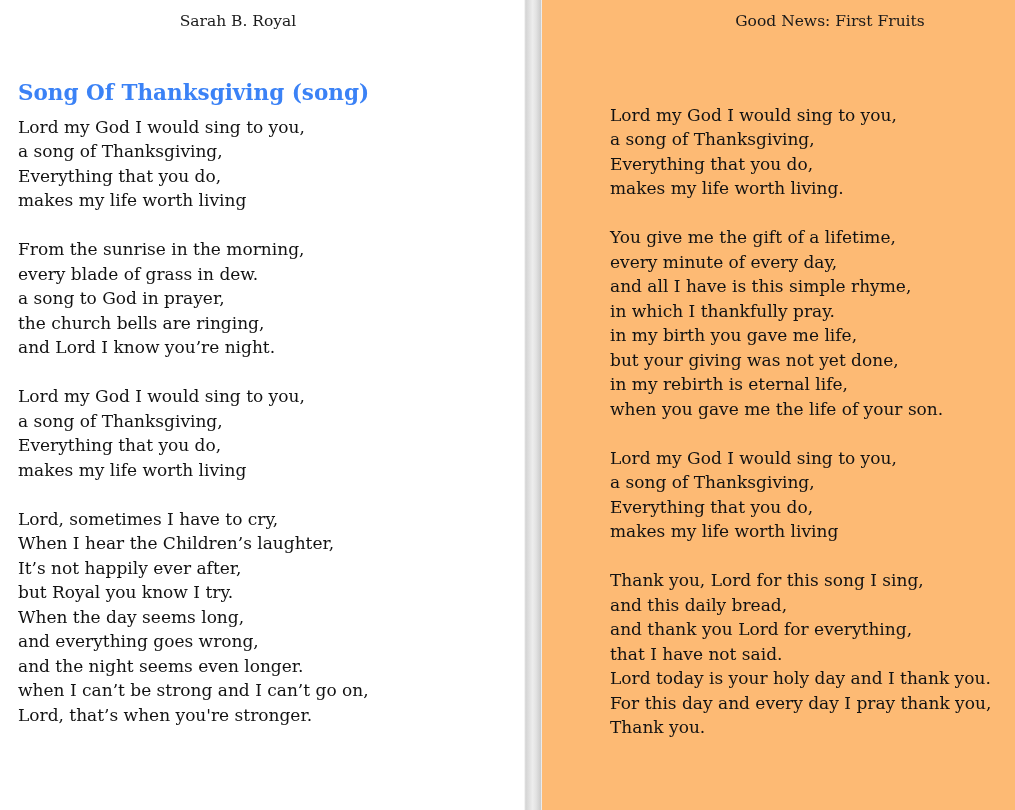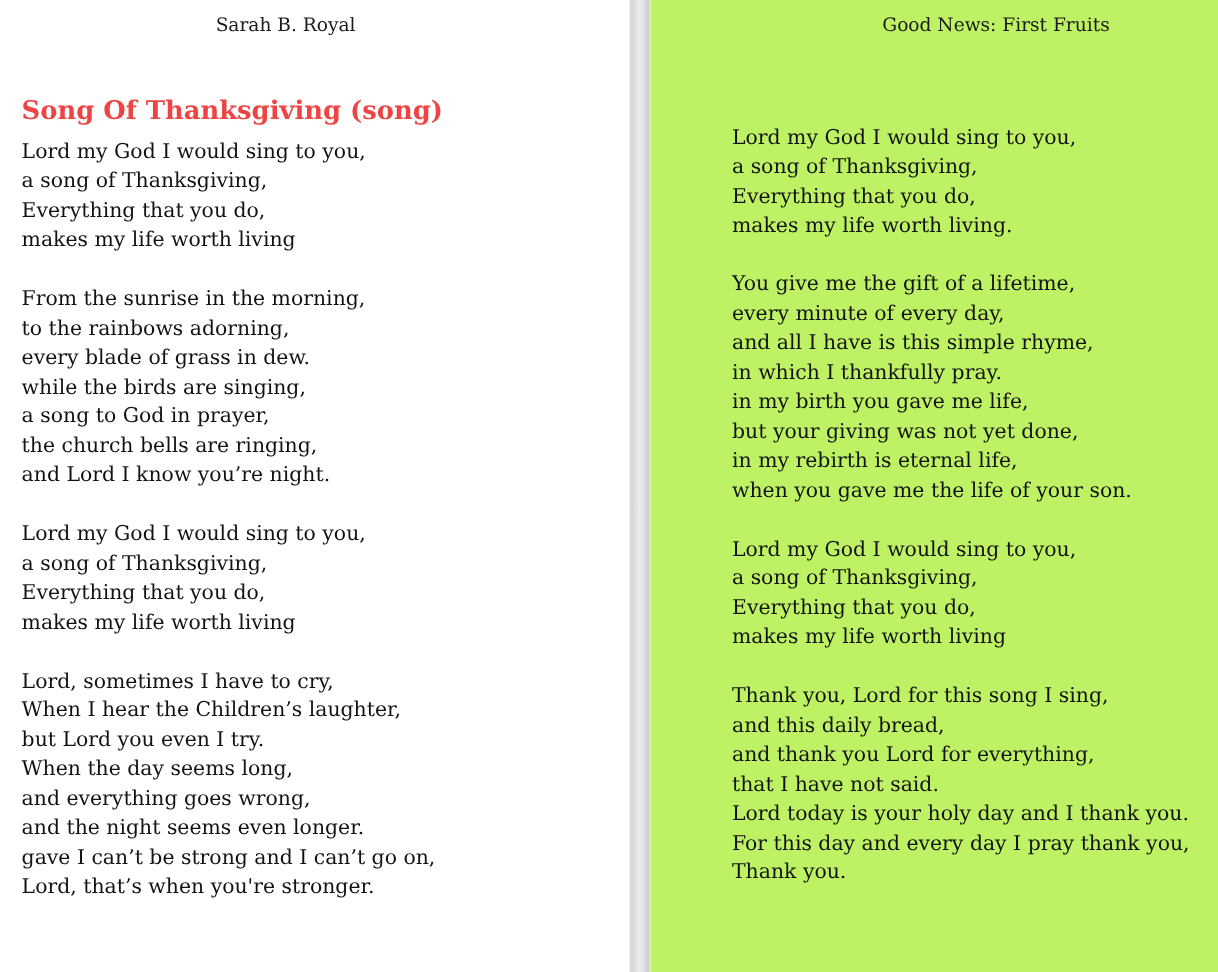--- a/index.html
+++ b/index.html
@@ -36,21 +36,21 @@
     line-height: 20px;
     color: #1a1a1a;
   }
   .chapter-title {
     position: absolute;
     left: 18px; top: 79px;
     width: 480px;
     font-size: 21.5px;
     line-height: 28px;
     font-weight: bold;
-    color: #ef4444;
+    color: #3b82f6;
   }
   .poem {
     position: absolute;
     font-size: 17px;
     line-height: 24.5px;
     color: #121212;
   }
   .poem .stanza { margin: 0 0 24.5px 0; }
   .poem .line { display: block; white-space: pre; }
   .page-left .poem {
@@ -68,21 +68,21 @@
       #ededed 48%,
       #e2e2e2 68%,
       #cbcbcb 93%,
       #ffffff 100%);
   }
   
   .page-right {
     position: absolute;
     left: 542px; top: 0;
     width: 473px; height: 810px;
-    background: #bef264;
+    background: #fdba74;
     overflow: hidden;
   }
   .page-right .page-header {
     position: absolute;
     left: 68px; top: 11px;
     width: 440px;
     text-align: center;
   }
   .page-right .poem {
     left: 68px; top: 102.5px;
@@ -99,41 +99,40 @@
     <h1 class="chapter-title">Song Of Thanksgiving (song)</h1>
     <div class="poem">
         <p class="stanza">
           <span class="line">Lord my God I would sing to you,</span>
           <span class="line">a song of Thanksgiving,</span>
           <span class="line">Everything that you do,</span>
           <span class="line">makes my life worth living</span>
         </p>
         <p class="stanza">
           <span class="line">From the sunrise in the morning,</span>
-          <span class="line">to the rainbows adorning,</span>
           <span class="line">every blade of grass in dew.</span>
-          <span class="line">while the birds are singing,</span>
           <span class="line">a song to God in prayer,</span>
           <span class="line">the church bells are ringing,</span>
           <span class="line">and Lord I know you’re night.</span>
         </p>
         <p class="stanza">
           <span class="line">Lord my God I would sing to you,</span>
           <span class="line">a song of Thanksgiving,</span>
           <span class="line">Everything that you do,</span>
           <span class="line">makes my life worth living</span>
         </p>
         <p class="stanza">
           <span class="line">Lord, sometimes I have to cry,</span>
           <span class="line">When I hear the Children’s laughter,</span>
-          <span class="line">but Lord you even I try.</span>
+          <span class="line">It’s not happily ever after,</span>
+          <span class="line">but Royal you know I try.</span>
           <span class="line">When the day seems long,</span>
           <span class="line">and everything goes wrong,</span>
           <span class="line">and the night seems even longer.</span>
-          <span class="line">gave I can’t be strong and I can’t go on,</span>
+          <span class="line">when I can’t be strong and I can’t go on,</span>
           <span class="line">Lord, that’s when you're stronger.</span>
         </p>
       </div>
   </div>
 
   <div class="page-gutter"></div>
 
   <div class="page-right">
     <div class="page-header">Good News: First Fruits</div>
     <div class="poem">

